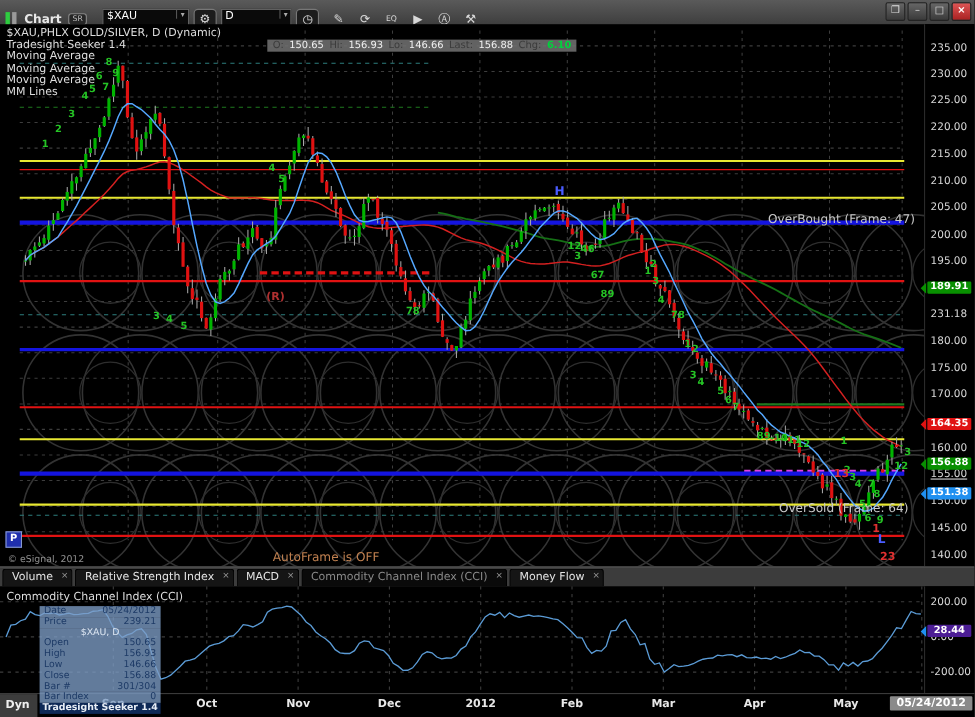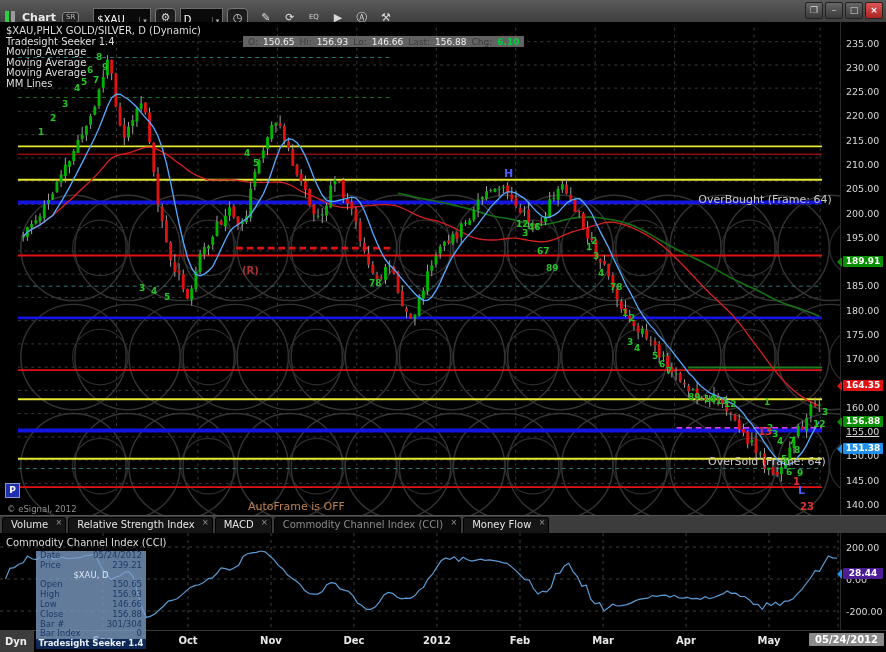--- a/index.html
+++ b/index.html
@@ -6,22 +6,22 @@
   #app{position:relative;width:886px;height:652px;background:#3c3c3c;overflow:hidden;
        font-family:"DejaVu Sans",sans-serif;color:#ddd;-webkit-font-smoothing:none;}
   
   #titlebar{position:absolute;left:0;top:0;width:886px;height:22px;
     background:linear-gradient(#5a5a5a,#2f2f2f);display:flex;align-items:center;gap:4px;padding:17px 2px;box-sizing:border-box;}
   .appbars{display:flex;gap:2px;margin:0 3px;}
   .appbars i{width:4px;height:13px;background:#2ecc40;display:block;}
   .appbars i:last-child{background:#9a9a9a;}
   .tb-title{font-size:11px;font-weight:bold;color:#e8e8e8;margin-right:2px;}
   .tb-badge{font-size:7px;color:#bbb;border:1px solid #888;border-radius:3px;background:#262626;padding:0 3px;line-height:9px;margin-right:10px;}
-  .combo{display:flex;align-items:flex-end;background:#0a0a0a;border:1px solid #6a6a6a;height:16px;
-    font-size:10px;color:#fff;padding:0 3px;gap:0;}
+  .combo{display:flex;align-items:flex-start;background:#0a0a0a;border:1px solid #6a6a6a;height:16px;
+    font-size:10px;color:#fff;padding:0 3px;gap:21px;}
   .combo .arrow{font-size:7px;color:#aaa;border-left:1px solid #555;padding-left:3px;}
   .tool-btn{width:19px;height:17px;display:flex;align-items:center;justify-content:center;
     color:#d8d8d8;font-size:11px;background:transparent;border:none;cursor:default;}
   .tool-btn.ring{border:1px solid #777;border-radius:4px;background:#1c1c1c;}
   .winbtns{position:absolute;right:3px;top:2px;display:flex;gap:2px;}
   .winbtn{width:16px;height:15px;font-size:9px;line-height:14px;text-align:center;color:#ddd;
     background:linear-gradient(#666,#3a3a3a);border:1px solid #222;border-radius:2px;}
   .winbtn.close{background:linear-gradient(#d55,#a22);color:#fff;font-weight:bold;}
   
   #chartrow{position:absolute;left:0;top:22px;width:886px;height:493px;background:#000;}
@@ -634,21 +634,21 @@
         <span class="qv">150.65</span>
         <span class="ql">Hi:</span>
         <span class="qv">156.93</span>
         <span class="ql">Lo:</span>
         <span class="qv">146.66</span>
         <span class="ql">Last:</span>
         <span class="qv">156.88</span>
         <span class="ql">Chg:</span>
         <span class="qchg">6.10</span>
       </div>
-    <div class="bigtext" id="obtext" style="left:690px;top:171px;">OverBought (Frame: 64)</div>
+    <div class="bigtext" id="obtext" style="left:690px;top:171px;">OverBought (Frame: 47)</div>
     <div class="bigtext" id="ostext" style="left:692px;top:433px;">OverSold (Frame: 64)</div>
     <div id="autoframe">AutoFrame is OFF</div>
     <div id="copyright">© eSignal, 2012</div>
     <div id="pBadge">P</div>
     <div id="annos">
         <div class="anno g" style="left: 38px; top: 105px;">1</div>
         <div class="anno g" style="left: 50px; top: 91px;">2</div>
         <div class="anno g" style="left: 62px; top: 77px;">3</div>
         <div class="anno g" style="left: 74px; top: 61px;">4</div>
         <div class="anno g" style="left: 81px; top: 55px;">5</div>
@@ -704,21 +704,21 @@
     <div id="paxis">
         <div class="ptick" style="top: 15.571px;">235.00</div>
         <div class="ptick" style="top: 39.856px;">230.00</div>
         <div class="ptick" style="top: 64.141px;">225.00</div>
         <div class="ptick" style="top: 88.426px;">220.00</div>
         <div class="ptick" style="top: 112.711px;">215.00</div>
         <div class="ptick" style="top: 136.996px;">210.00</div>
         <div class="ptick" style="top: 161.281px;">205.00</div>
         <div class="ptick" style="top: 185.566px;">200.00</div>
         <div class="ptick" style="top: 209.851px;">195.00</div>
-        <div class="ptick" style="top: 258.421px;">185.00</div>
+        <div class="ptick" style="top: 258.421px;">231.18</div>
         <div class="ptick" style="top: 282.706px;">180.00</div>
         <div class="ptick" style="top: 306.991px;">175.00</div>
         <div class="ptick" style="top: 331.276px;">170.00</div>
         <div class="ptick" style="top: 379.846px;">160.00</div>
         <div class="ptick" style="top: 404.131px; text-decoration: underline;">155.00</div>
         <div class="ptick" style="top: 428.416px;">150.00</div>
         <div class="ptick" style="top: 452.701px;">145.00</div>
         <div class="ptick" style="top: 476.986px;">140.00</div>
         <div class="pbadge" style="top: 233.573px; background: rgb(8, 144, 0); --c: #089000; box-shadow: none; border-right: none;">189.91<span style="position: absolute; left: -6px; top: 1px; border-top: 5px solid transparent; border-right: 5px solid rgb(8, 144, 0); border-bottom: 5px solid transparent; border-image: initial; border-left: none;"></span></div>
         <div class="pbadge" style="top: 357.718px; background: rgb(224, 18, 18); --c: #e01212; box-shadow: none; border-right: none;">164.35<span style="position: absolute; left: -6px; top: 1px; border-top: 5px solid transparent; border-right: 5px solid rgb(224, 18, 18); border-bottom: 5px solid transparent; border-image: initial; border-left: none;"></span></div>

